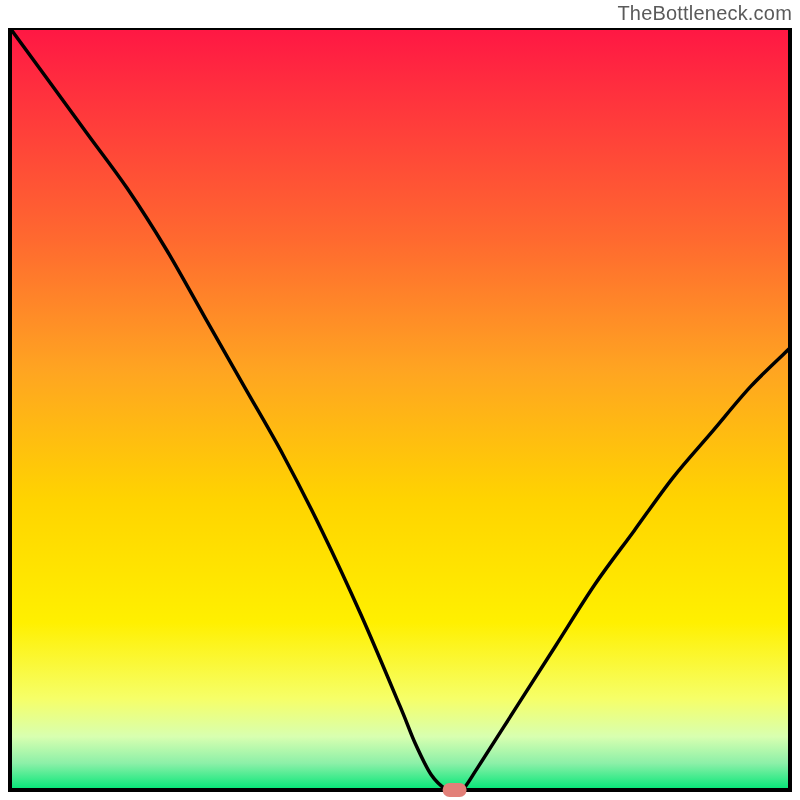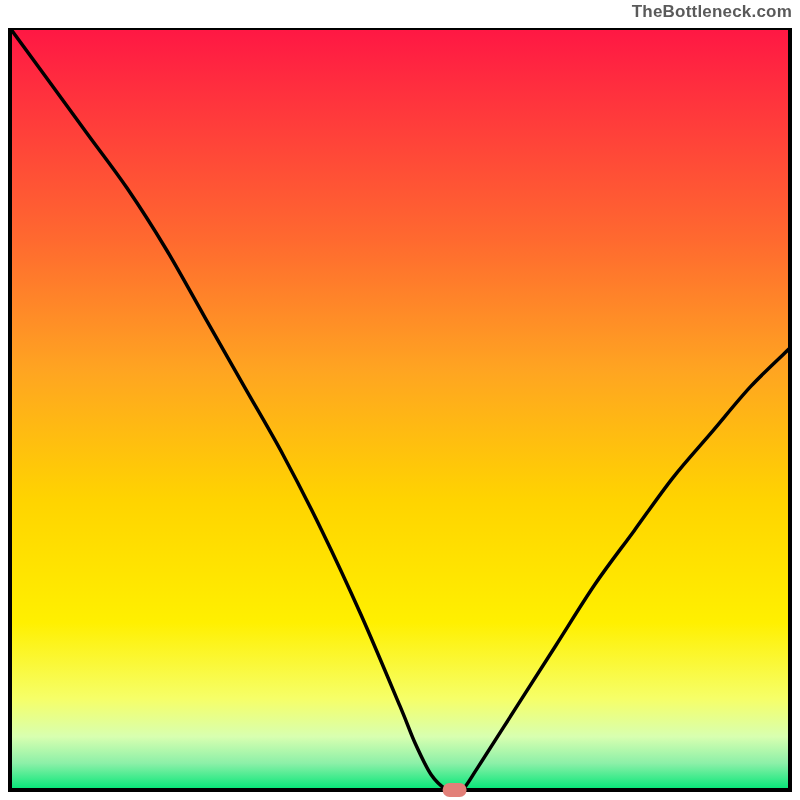--- a/index.html
+++ b/index.html
@@ -12,23 +12,23 @@
   }
   .container {
     position: relative;
     width: 800px;
     height: 800px;
   }
   .watermark {
     position: absolute;
     top: 2px;
     right: 8px;
-    font-size: 17px;
+    font-size: 20px;
     color: #5a5a5a;
-    font-weight: 700;
+    font-weight: 400;
     letter-spacing: 0.2px;
   }
   svg.chart {
     position: absolute;
     top: 28px;
     left: 0;
     width: 800px;
     height: 772px;
     display: block;
   }

